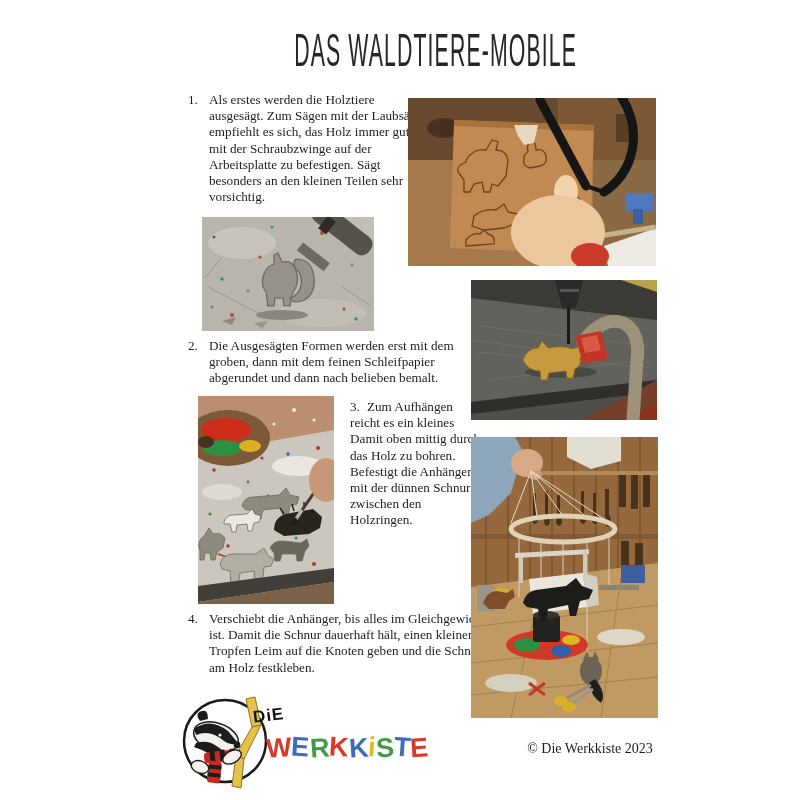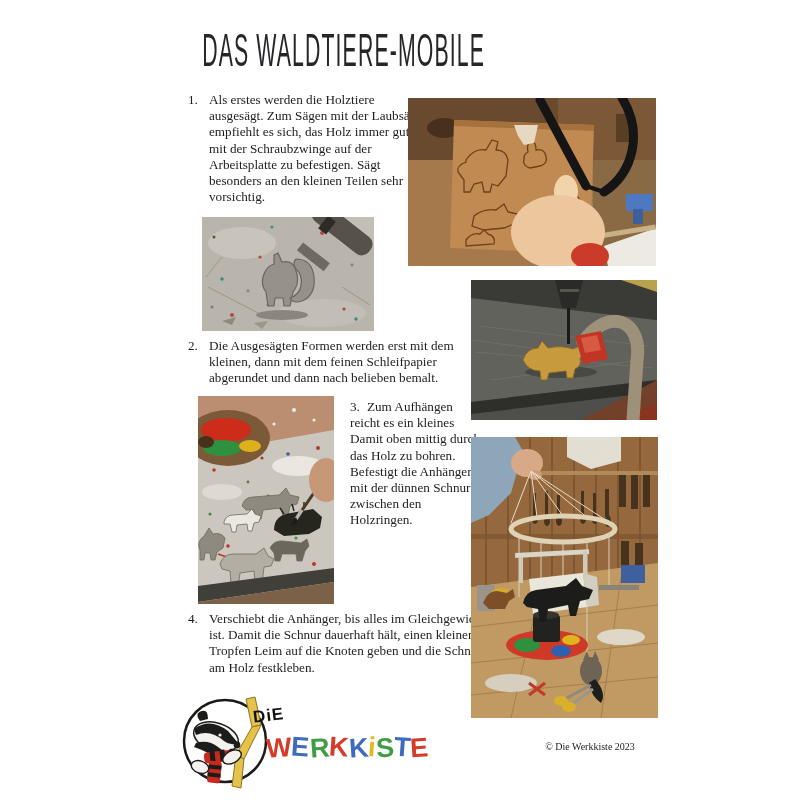--- a/index.html
+++ b/index.html
@@ -1,20 +1,20 @@
 <!DOCTYPE html>
 <html><head>
 <meta charset="utf-8">
 <style>
   *{box-sizing:border-box;margin:0;padding:0}
   html,body{width:800px;height:800px;background:#ffffff}
   body{font-family:"Liberation Serif",serif;color:#1d1d20;position:relative;overflow:hidden}
 
   
-  .title-wrap{position:absolute;top:24px;left:0;width:688px;text-align:center}
+  .title-wrap{position:absolute;top:24px;left:0;width:688px;text-align:right}
   .title{display:inline-block;font-family:"Liberation Sans",sans-serif;font-weight:400;
          font-size:38px;letter-spacing:2px;color:#26262a;text-transform:uppercase;
          transform:scale(0.56,1.24);transform-origin:center top}
 
   
   .step{position:absolute;font-size:13.2px;line-height:16.2px}
   .step.hang{padding-left:21px}
   .step.hang .num{position:absolute;left:0;top:0}
   .step.flow .num{margin-right:7px}
   #step-1{left:188px;top:92px;width:238px}
@@ -37,37 +37,37 @@
             font-weight:700;font-size:17px;letter-spacing:1px;color:#111;
             transform:rotate(-7deg)}
   .logo-word{position:absolute;left:86px;top:41px;white-space:nowrap}
   .wk-letter{display:inline-block;font-family:"Liberation Sans",sans-serif;
              font-weight:700;font-size:27px;line-height:27px}
   .wk-letter:nth-child(odd){transform:rotate(-4deg) translateY(1px)}
   .wk-letter:nth-child(even){transform:rotate(4deg)}
 
   
   #copyright{position:absolute;left:480px;top:741px;width:220px;text-align:center;
-             font-size:10px;color:#1d1d20}
+             font-size:14px;color:#1d1d20}
 </style>
 </head>
 <body>
 
 <div class="title-wrap">
   <span class="title">Das Waldtiere-Mobile</span>
 </div>
 
 <p class="step hang" id="step-1">
   <span class="num">1.</span>
   <span class="txt">Als erstes werden die Holztiere ausgesägt. Zum Sägen mit der Laubsäge empfiehlt es sich, das Holz immer gut mit der Schraubzwinge auf der Arbeitsplatte zu befestigen. Sägt besonders an den kleinen Teilen sehr vorsichtig.</span>
 </p>
 
 <p class="step hang" id="step-2">
   <span class="num">2.</span>
-  <span class="txt">Die Ausgesägten Formen werden erst mit dem kleinen, dann mit dem feinen Schleifpapier abgerundet und dann nach belieben bemalt.</span>
+  <span class="txt">Die Ausgesägten Formen werden erst mit dem groben, dann mit dem feinen Schleifpapier abgerundet und dann nach belieben bemalt.</span>
 </p>
 
 <p class="step flow" id="step-3">
   <span class="num">3.</span><span class="txt">Zum Aufhängen reicht es ein kleines Damit oben mittig durch das Holz zu bohren. Befestigt die Anhänger mit der dünnen Schnur zwischen den Holzringen.</span>
 </p>
 
 <p class="step hang" id="step-4">
   <span class="num">4.</span>
   <span class="txt">Verschiebt die Anhänger, bis alles im Gleichgewicht ist. Damit die Schnur dauerhaft hält, einen kleinen Tropfen Leim auf die Knoten geben und die Schnur am Holz festkleben.</span>
 </p>

